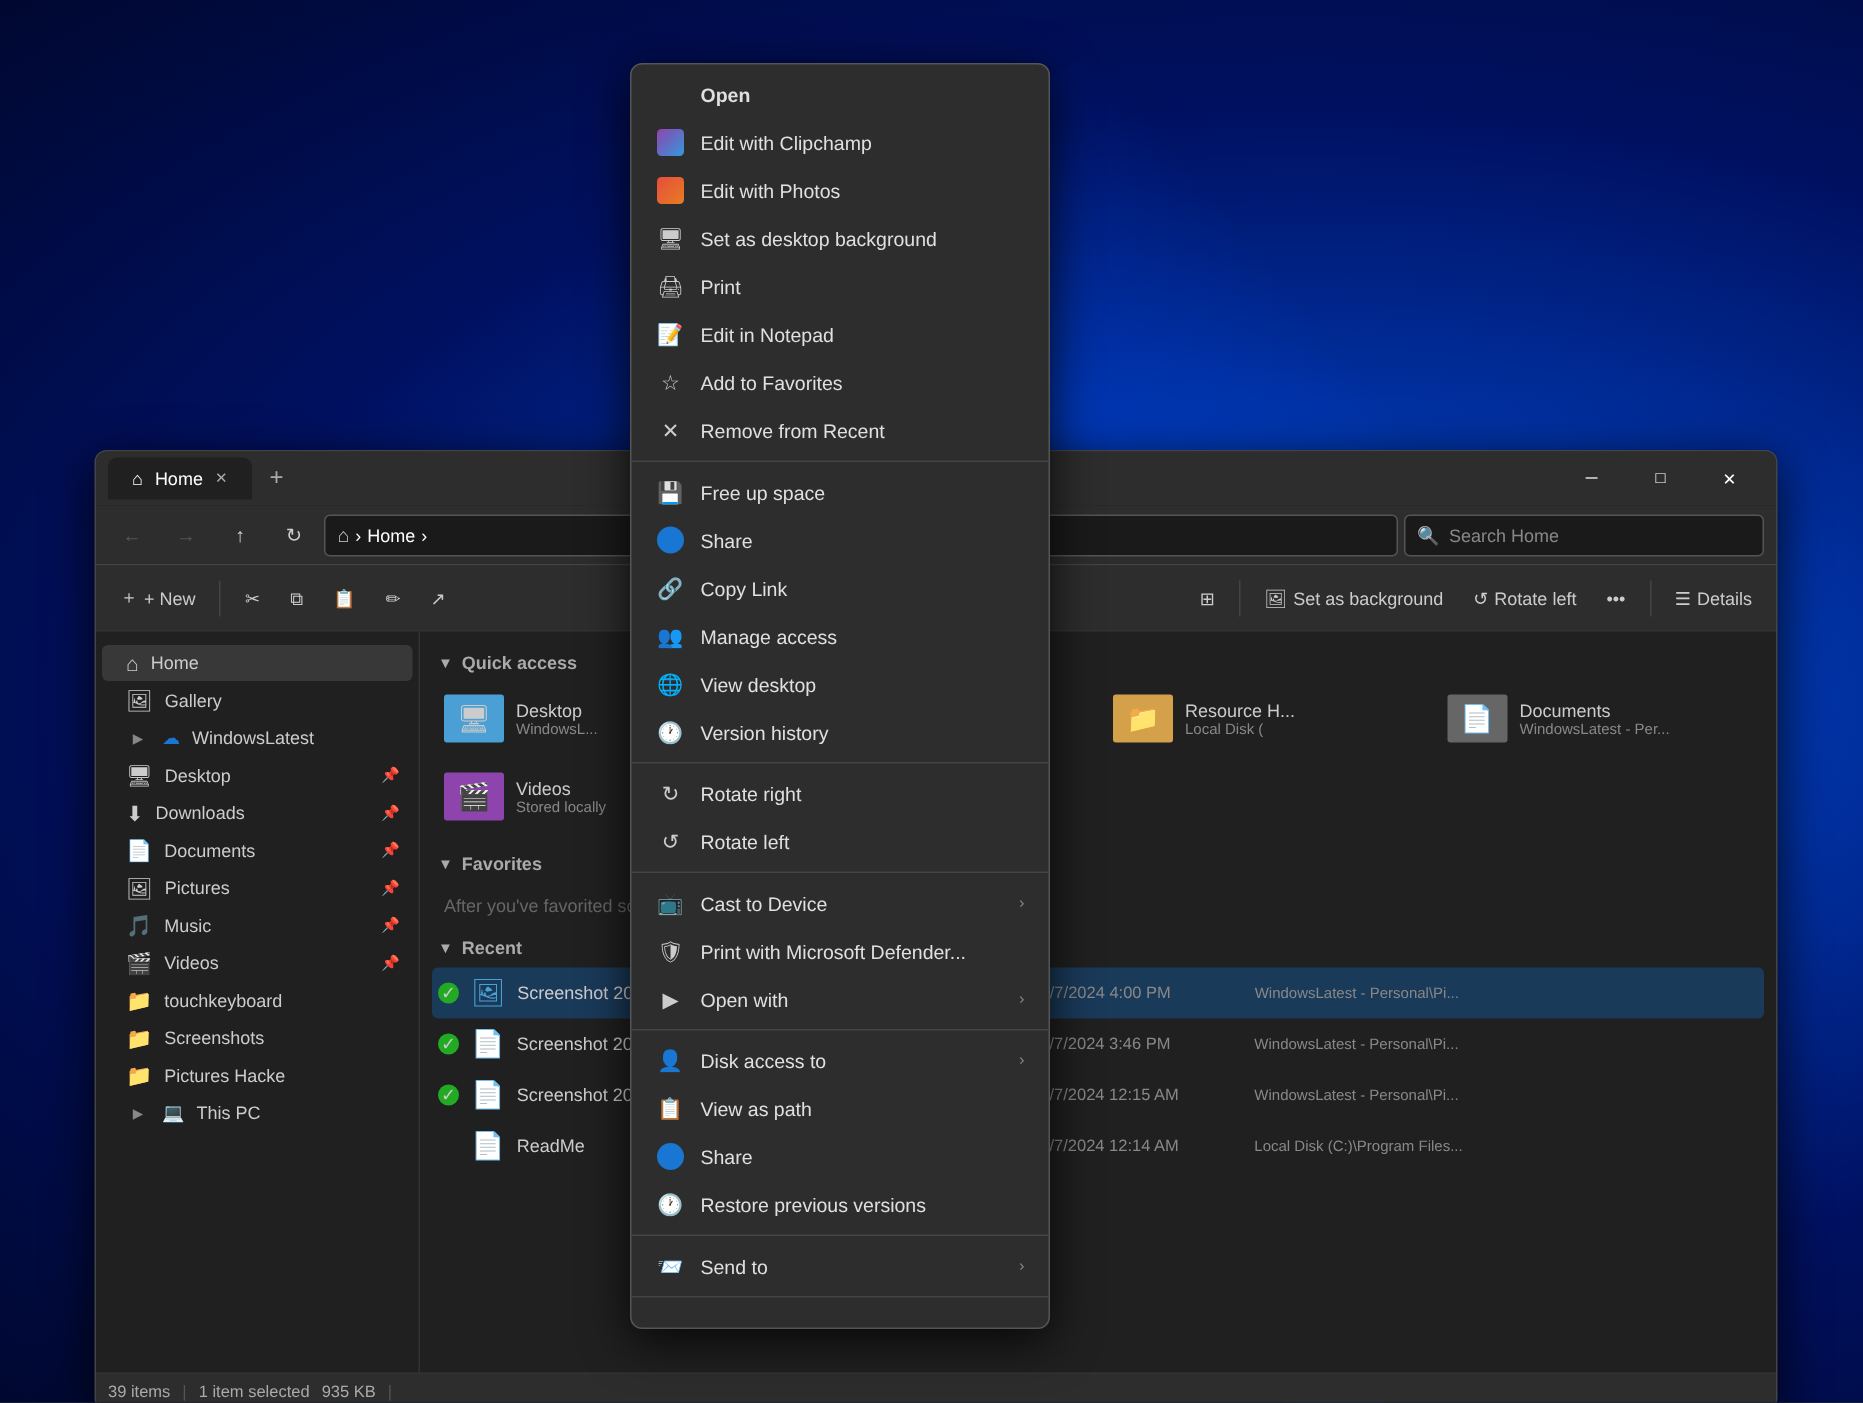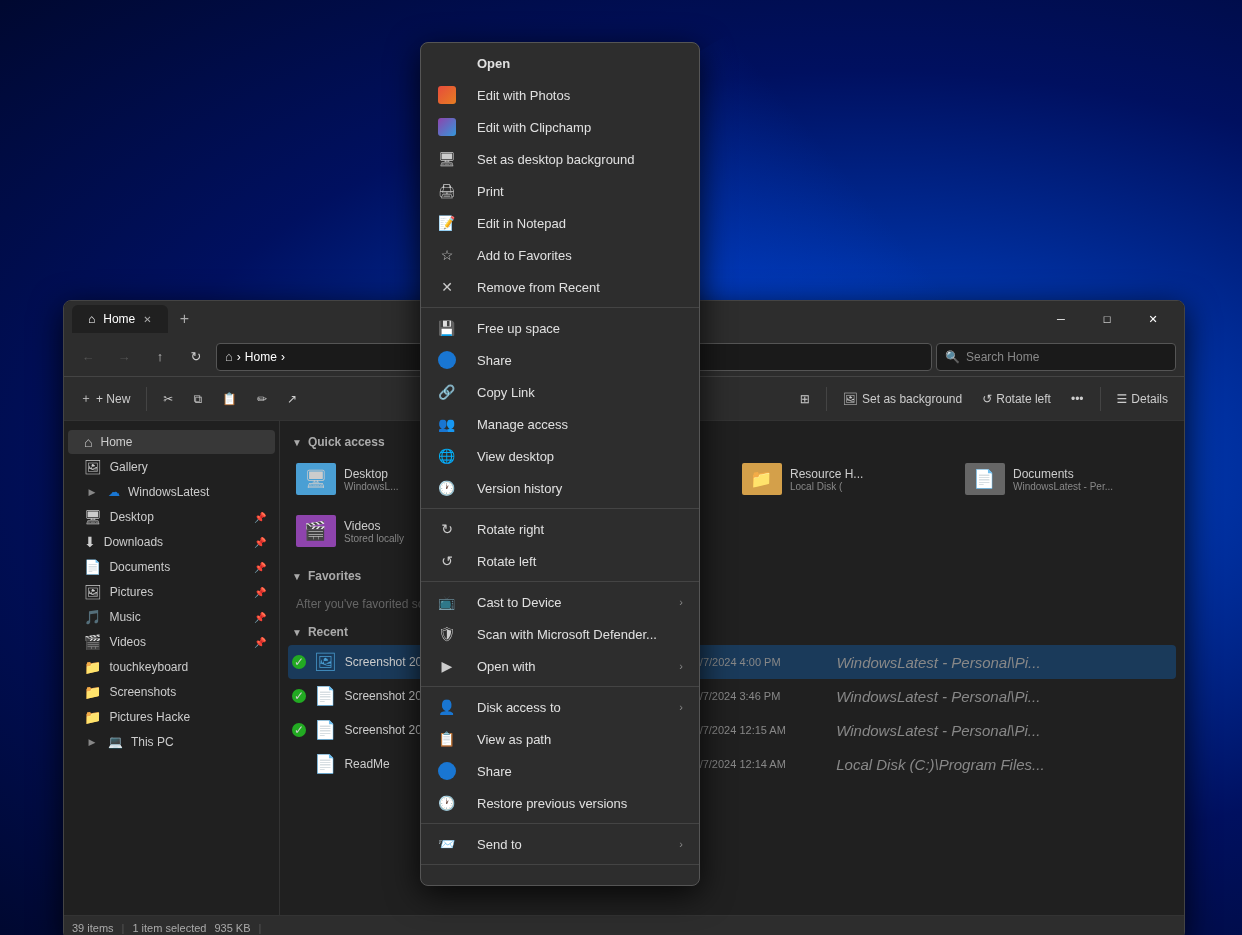--- a/index.html
+++ b/index.html
@@ -284,21 +284,21 @@
       border-radius: 50%;
       background: #22aa22;
       flex-shrink: 0;
       display: flex;
       align-items: center;
       justify-content: center;
     }
     .recent-item .file-icon { font-size: 18px; flex-shrink: 0; }
     .recent-item .file-name { flex: 1; }
     .recent-item .date { width: 140px; color: #888; font-size: 11px; }
-    .recent-item .location { flex: 1; color: #888; font-size: 15px; font-style: italic; }
+    .recent-item .location { flex: 1; color: #888; font-size: 10px; }
 
     
     .status-bar {
       height: 24px;
       background: #2d2d2d;
       display: flex;
       align-items: center;
       padding: 0 8px;
       color: #aaa;
       font-size: 11px;
@@ -317,21 +317,21 @@
       background: #2d2d2d;
       border: 1px solid #555;
       border-radius: 8px;
       box-shadow: 0 8px 32px rgba(0,0,0,0.8);
       padding: 4px 0;
       z-index: 1000;
     }
     .cm-item {
       display: flex;
       align-items: center;
-      gap: 20px;
+      gap: 10px;
       padding: 6px 16px;
       color: #e0e0e0;
       font-size: 13px;
       cursor: pointer;
     }
     .cm-item .cm-icon {
       width: 20px;
       height: 20px;
       display: flex;
       align-items: center;
@@ -632,29 +632,29 @@
   </div>
 </div>
 
 <div class="context-menu">
   <div class="cm-item bold-item">
     <span class="cm-icon"></span>
     <span>Open</span>
   </div>
   <div class="cm-item">
     <span class="cm-icon">
+        <div class="app-icon-clip"></div>
+      </span>
+    <span>Edit with Clipchamp</span>
+  </div>
+  <div class="cm-item">
+    <span class="cm-icon">
         <div class="app-icon-photos"></div>
       </span>
     <span>Edit with Photos</span>
-  </div>
-  <div class="cm-item">
-    <span class="cm-icon">
-        <div class="app-icon-clip"></div>
-      </span>
-    <span>Edit with Clipchamp</span>
   </div>
   <div class="cm-item">
     <span class="cm-icon cm-icon-text">🖥</span>
     <span>Set as desktop background</span>
   </div>
   <div class="cm-item">
     <span class="cm-icon cm-icon-text">🖨</span>
     <span>Print</span>
   </div>
   <div class="cm-item">
@@ -706,21 +706,21 @@
     <span>Rotate left</span>
   </div>
   <div class="cm-separator"></div>
   <div class="cm-item">
     <span class="cm-icon cm-icon-text">📺</span>
     <span>Cast to Device</span>
     <span class="cm-arrow">›</span>
   </div>
   <div class="cm-item">
     <span class="cm-icon cm-icon-text">🛡</span>
-    <span>Scan with Microsoft Defender...</span>
+    <span>Print with Microsoft Defender...</span>
   </div>
   <div class="cm-item">
     <span class="cm-icon cm-icon-text">▶</span>
     <span>Open with</span>
     <span class="cm-arrow">›</span>
   </div>
   <div class="cm-separator"></div>
   <div class="cm-item">
     <span class="cm-icon cm-icon-text">👤</span>
     <span>Disk access to</span>

